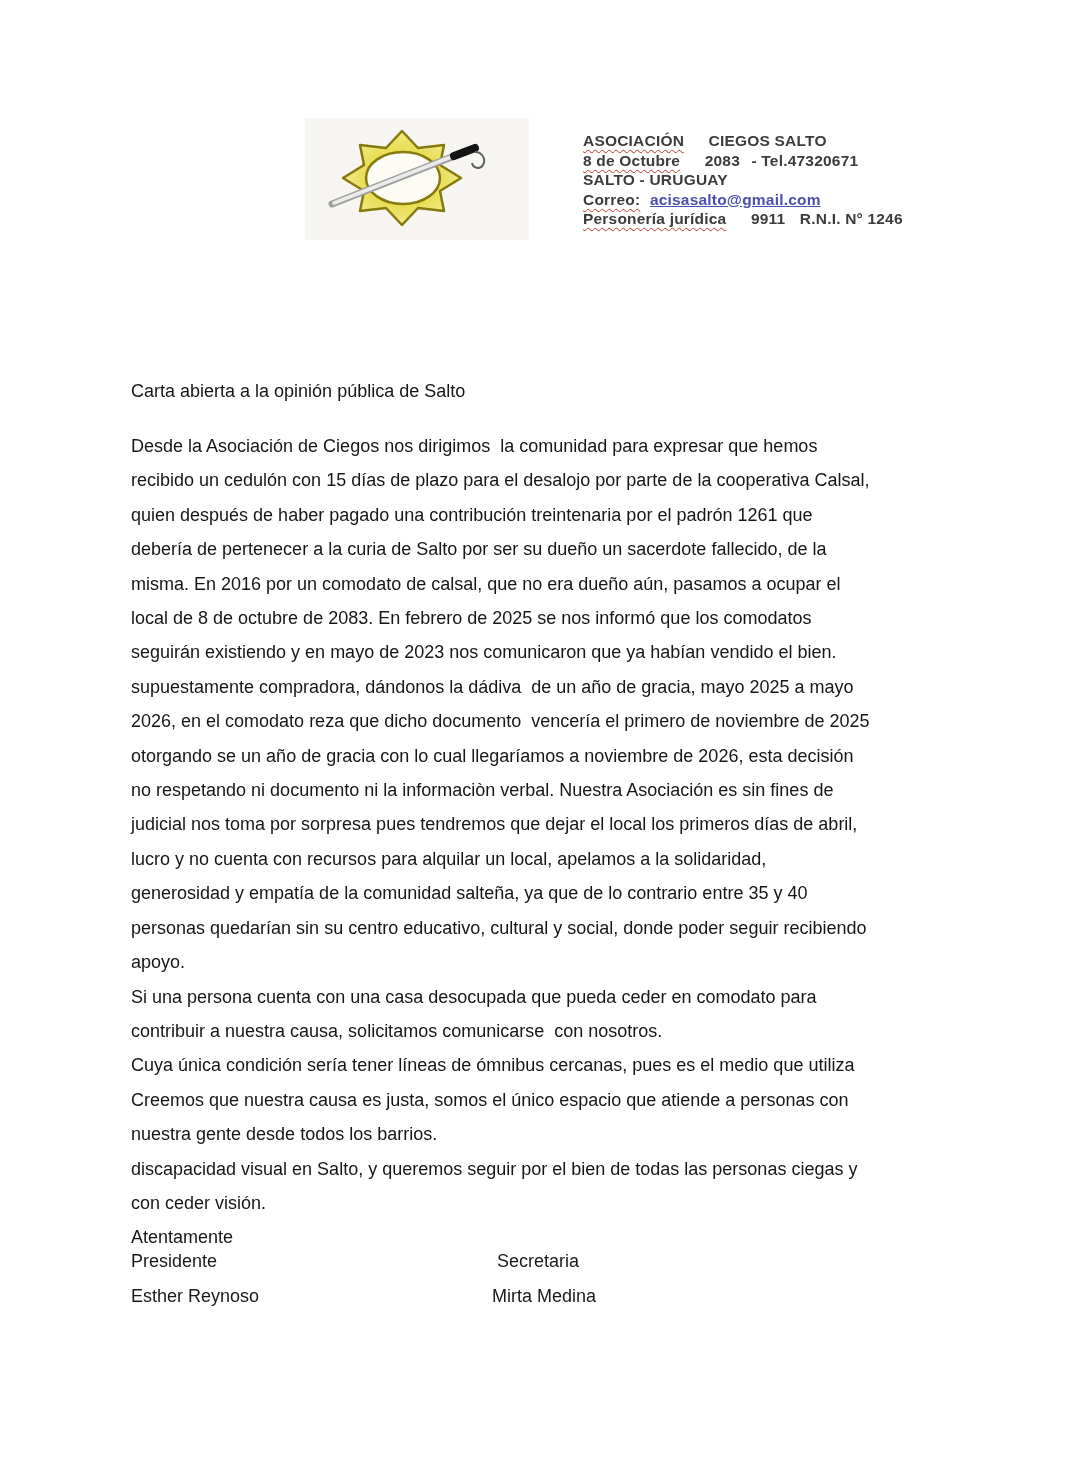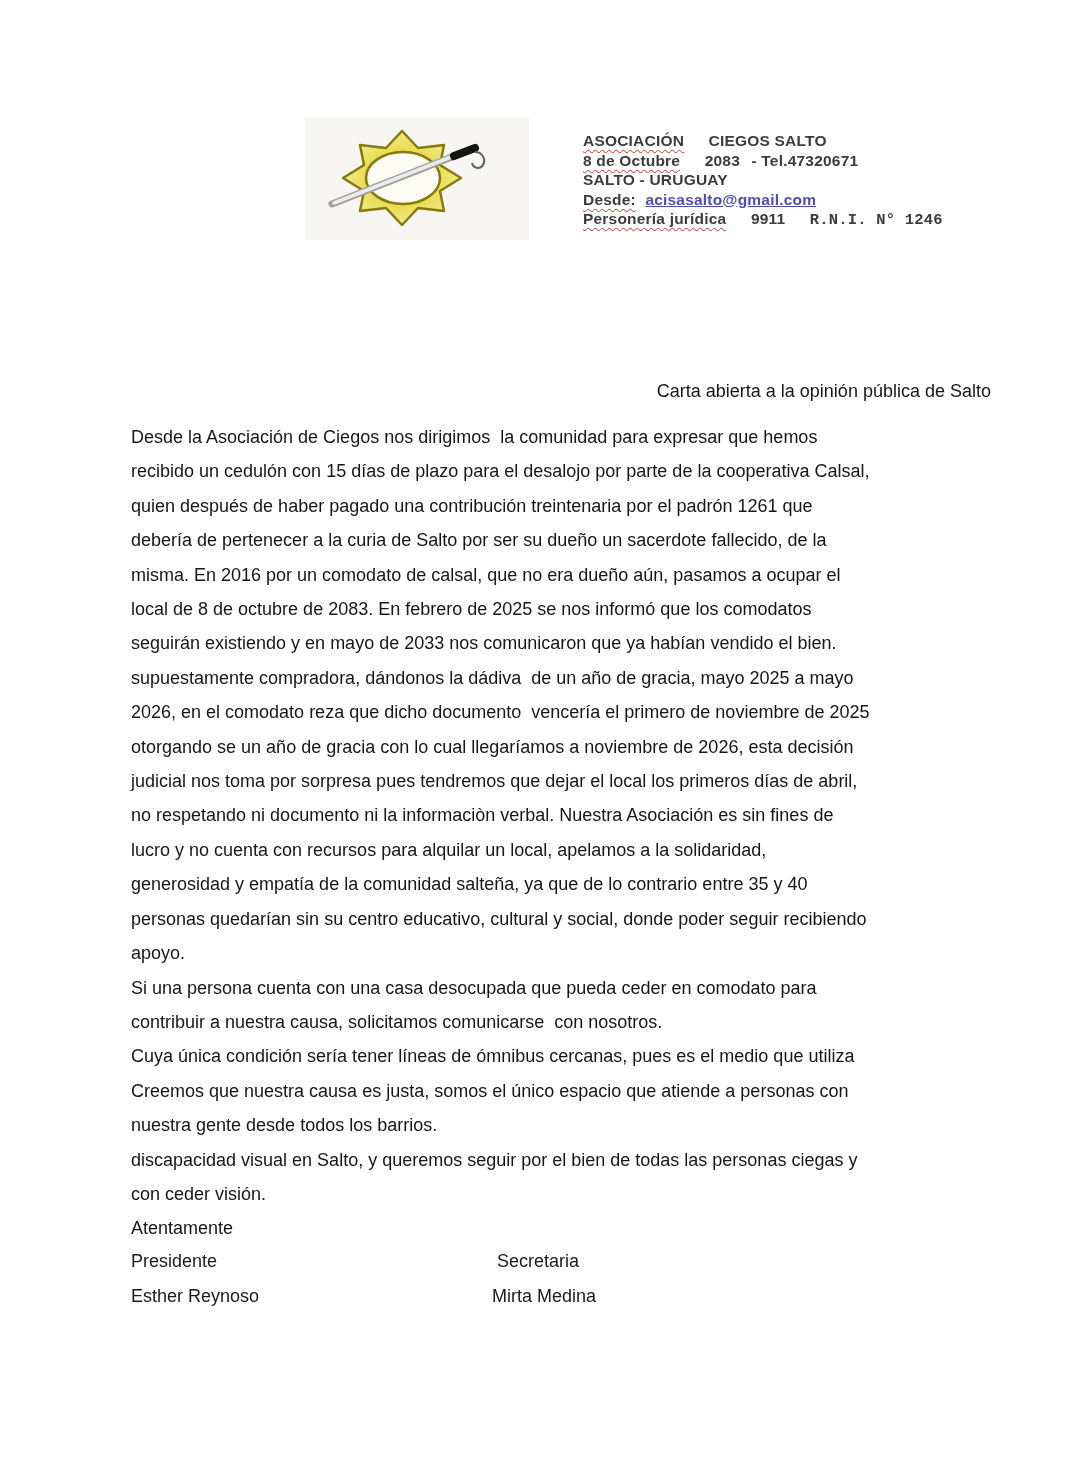--- a/index.html
+++ b/index.html
@@ -44,37 +44,36 @@
   }
   .email-link {
     color: #4b4fae;
     text-decoration: underline;
     text-decoration-color: #4b4fae;
     margin-left: 5px;
     cursor: pointer;
     text-align: center;
   }
   .phone-part { margin-left: 7px; }
-  .registry-part { margin-left: 20px; font-family: Liberation Mono, monospace; }
+  .registry-part { margin-left: 10px; }
   .gap-s { margin-left: 20px; }
 
   
   .letter-main {
     position: absolute;
     left: 131px;
     top: 374px;
     width: 860px;
     font-size: 18px;
     color: #161616;
   }
   .letter-title {
     line-height: 34px;
     white-space: pre;
-    margin-bottom: 12px;
-    text-align: right;
+    margin-bottom: 21px;
   }
   .body-line, .closing-line {
     line-height: 34.4px;
     white-space: pre;
   }
 
   
   .signatures {
     position: absolute;
     left: 131px;
@@ -115,47 +114,47 @@
         <span class="squiggle">ASOCIACIÓN</span>
         <span class="gap-s">CIEGOS SALTO</span>
       </div>
       <div>
         <span class="squiggle">8 de Octubre</span>
         <span class="gap-s">2083</span>
         <span class="phone-part">- Tel.47320671</span>
       </div>
       <div>SALTO - URUGUAY</div>
       <div>
-        <span class="squiggle">Desde:</span>
+        <span class="squiggle">Correo:</span>
         <a class="email-link">acisasalto@gmail.com</a>
       </div>
       <div>
         <span class="squiggle">Personería jurídica</span>
         <span class="gap-s">9911</span>
         <span class="registry-part">R.N.I. N° 1246</span>
       </div>
     </div>
   </header>
 
   <main class="letter-main">
     <div class="letter-title">Carta abierta a la opinión pública de Salto</div>
 
     <div>
       <div class="body-line">Desde la Asociación de Ciegos nos dirigimos  la comunidad para expresar que hemos</div>
       <div class="body-line">recibido un cedulón con 15 días de plazo para el desalojo por parte de la cooperativa Calsal,</div>
       <div class="body-line">quien después de haber pagado una contribución treintenaria por el padrón 1261 que</div>
       <div class="body-line">debería de pertenecer a la curia de Salto por ser su dueño un sacerdote fallecido, de la</div>
       <div class="body-line">misma. En 2016 por un comodato de calsal, que no era dueño aún, pasamos a ocupar el</div>
       <div class="body-line">local de 8 de octubre de 2083. En febrero de 2025 se nos informó que los comodatos</div>
-      <div class="body-line">seguirán existiendo y en mayo de 2033 nos comunicaron que ya habían vendido el bien.</div>
+      <div class="body-line">seguirán existiendo y en mayo de 2023 nos comunicaron que ya habían vendido el bien.</div>
       <div class="body-line">supuestamente compradora, dándonos la dádiva  de un año de gracia, mayo 2025 a mayo</div>
       <div class="body-line">2026, en el comodato reza que dicho documento  vencería el primero de noviembre de 2025</div>
       <div class="body-line">otorgando se un año de gracia con lo cual llegaríamos a noviembre de 2026, esta decisión</div>
+      <div class="body-line">no respetando ni documento ni la informaciòn verbal. Nuestra Asociación es sin fines de</div>
       <div class="body-line">judicial nos toma por sorpresa pues tendremos que dejar el local los primeros días de abril,</div>
-      <div class="body-line">no respetando ni documento ni la informaciòn verbal. Nuestra Asociación es sin fines de</div>
       <div class="body-line">lucro y no cuenta con recursos para alquilar un local, apelamos a la solidaridad,</div>
       <div class="body-line">generosidad y empatía de la comunidad salteña, ya que de lo contrario entre 35 y 40</div>
       <div class="body-line">personas quedarían sin su centro educativo, cultural y social, donde poder seguir recibiendo</div>
       <div class="body-line">apoyo.</div>
       <div class="body-line">Si una persona cuenta con una casa desocupada que pueda ceder en comodato para</div>
       <div class="body-line">contribuir a nuestra causa, solicitamos comunicarse  con nosotros.</div>
       <div class="body-line">Cuya única condición sería tener líneas de ómnibus cercanas, pues es el medio que utiliza</div>
       <div class="body-line">Creemos que nuestra causa es justa, somos el único espacio que atiende a personas con</div>
       <div class="body-line">nuestra gente desde todos los barrios.</div>
       <div class="body-line">discapacidad visual en Salto, y queremos seguir por el bien de todas las personas ciegas y</div>

